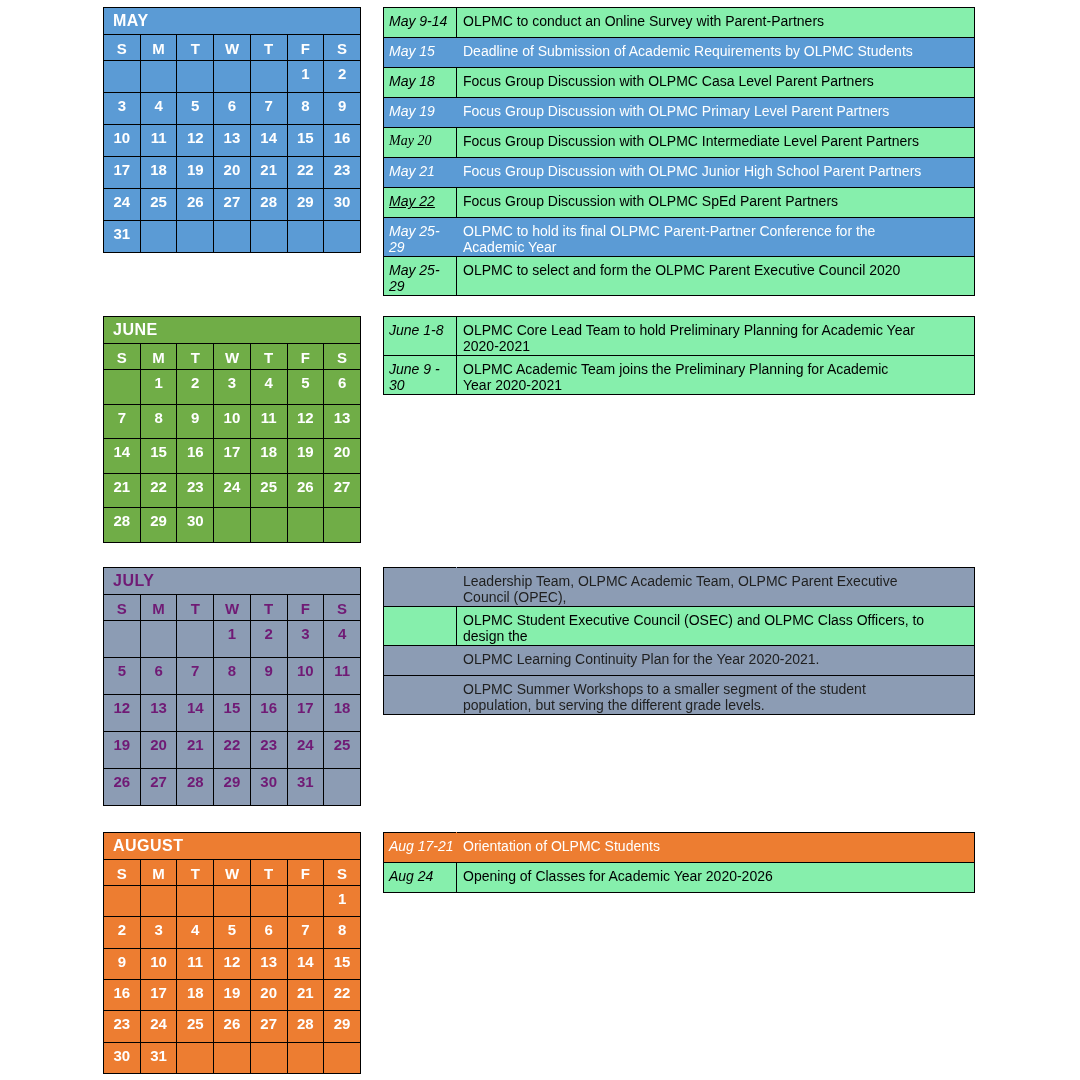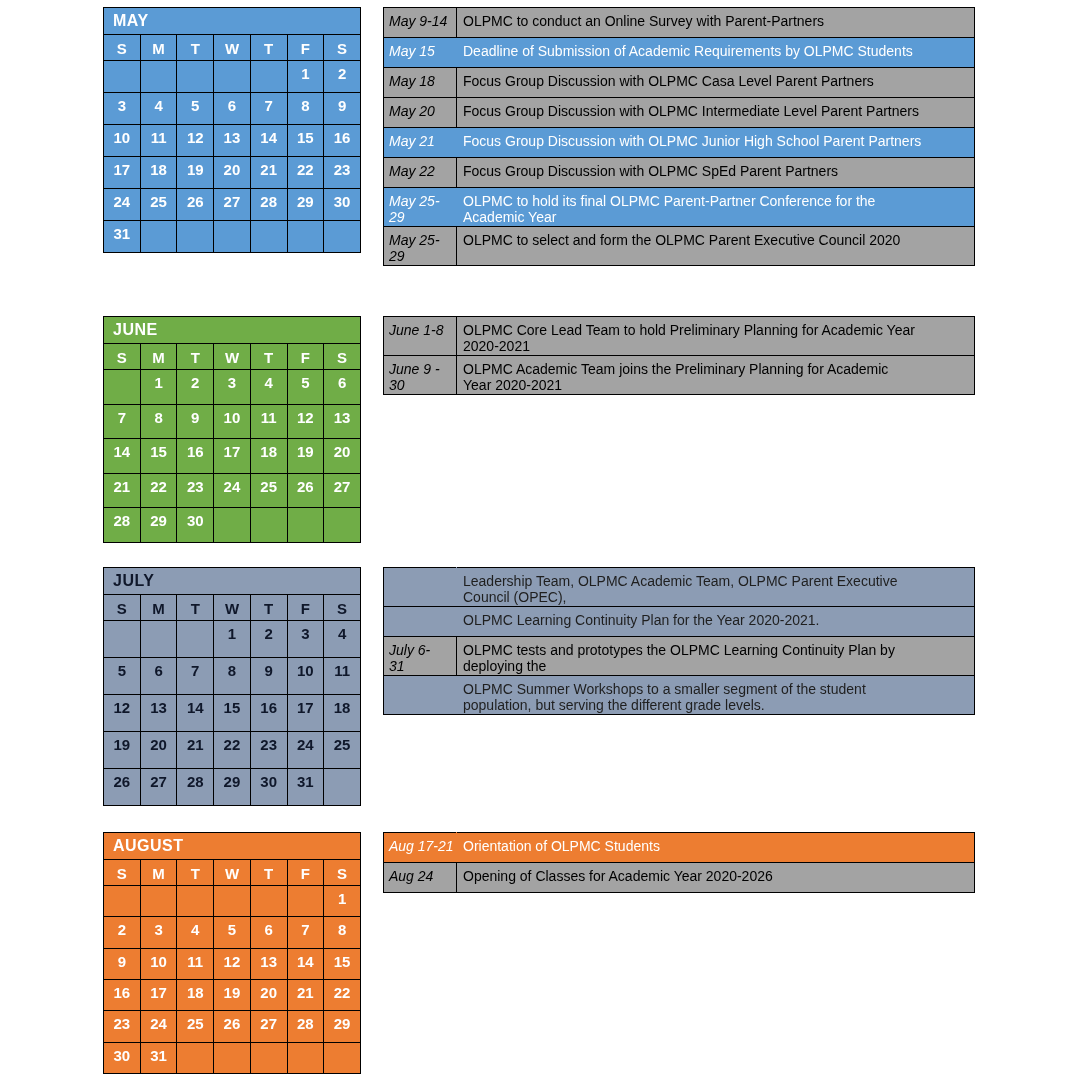--- a/index.html
+++ b/index.html
@@ -10,21 +10,21 @@
   table { border-collapse: collapse; position: absolute; table-layout: fixed; }
 
   
   .calendar { width: 258px; border: 1px solid #000; }
   .calendar td { border: 1px solid #000; font-weight: bold; }
   .cal-title { height: 27px; font-size: 16px; text-align: left; vertical-align: top; padding: 4px 0 0 9px; letter-spacing: 0.5px; }
   .cal-days td { height: 26px; font-size: 15px; text-align: center; vertical-align: top; padding-top: 5px; }
   .cal-num { font-size: 15px; text-align: center; vertical-align: top; padding-top: 4px; }
 
   
-  .events { left: 383px; width: 592px; border: 1px solid #000; background: #a3a3a3; color: #000; }
+  .events { left: 383px; width: 592px; border: 1px solid #000; background: #86efac; color: #000; }
   .events td { border-top: 1px solid #000; border-bottom: 1px solid #000; vertical-align: top;
                font-size: 14px; line-height: 16px; padding: 5px 6px 1px 6px; white-space: pre-line; overflow: hidden; }
   .events td.date { width: 73px; border-right: 1px solid #000; font-style: italic; padding-left: 5px; padding-right: 2px; }
   .events tr.hl { background: var(--hl); color: var(--hlfg); }
   .events tr.hl td.date { border-right-color: var(--hl); }
 </style>
 </head>
 <body>
 
 <div id="canvas">
@@ -105,30 +105,34 @@
           <td class="desc">OLPMC to conduct an Online Survey with Parent-Partners</td>
         </tr>
         <tr class="hl">
           <td class="date" style="height: 30px;">May 15</td>
           <td class="desc">Deadline of Submission of Academic Requirements by OLPMC Students</td>
         </tr>
         <tr>
           <td class="date" style="height: 30px;">May 18</td>
           <td class="desc">Focus Group Discussion with OLPMC Casa Level Parent Partners</td>
         </tr>
-        <tr>
-          <td class="date" style="height: 30px;">May 20</td>
+        <tr class="hl">
+          <td class="date" style="height: 30px;">May 19</td>
+          <td class="desc">Focus Group Discussion with OLPMC Primary Level Parent Partners</td>
+        </tr>
+        <tr>
+          <td class="date" style="height: 30px; font-family: Liberation Serif, serif;">May 20</td>
           <td class="desc">Focus Group Discussion with OLPMC Intermediate Level Parent Partners</td>
         </tr>
         <tr class="hl">
           <td class="date" style="height: 30px;">May 21</td>
           <td class="desc">Focus Group Discussion with OLPMC Junior High School Parent Partners</td>
         </tr>
         <tr>
-          <td class="date" style="height: 30px;">May 22</td>
+          <td class="date" style="height: 30px; text-decoration: underline;">May 22</td>
           <td class="desc">Focus Group Discussion with OLPMC SpEd Parent Partners</td>
         </tr>
         <tr class="hl">
           <td class="date" style="height: 36px;">May 25-
 29</td>
           <td class="desc">OLPMC to hold its final OLPMC Parent-Partner Conference for the
 Academic Year</td>
         </tr>
         <tr>
           <td class="date" style="height: 36px;">May 25-
@@ -206,21 +210,21 @@
 2020-2021</td>
         </tr>
         <tr>
           <td class="date" style="height: 36px;">June 9 -
 30</td>
           <td class="desc">OLPMC Academic Team joins the Preliminary Planning for Academic
 Year 2020-2021</td>
         </tr>
       </tbody>
     </table>
-    <table class="calendar" style="left: 103px; top: 567px; background: rgb(140, 156, 180); color: #0f172a;">
+    <table class="calendar" style="left: 103px; top: 567px; background: rgb(140, 156, 180); color: #701a75;">
       <tbody>
         <tr>
           <td colspan="7" class="cal-title">JULY</td>
         </tr>
         <tr class="cal-days">
           <td>S</td>
           <td>M</td>
           <td>T</td>
           <td>W</td>
           <td>T</td>
@@ -274,29 +278,28 @@
         </tr>
       </tbody>
     </table>
     <table class="events" style="top: 567px; --hl: #8C9CB4; --hlfg: #1F1F1F;">
       <tbody>
         <tr class="hl">
           <td class="date" style="height: 36px;"></td>
           <td class="desc">Leadership Team, OLPMC Academic Team, OLPMC Parent Executive
 Council (OPEC),</td>
         </tr>
+        <tr>
+          <td class="date" style="height: 36px;"></td>
+          <td class="desc">OLPMC Student Executive Council (OSEC) and OLPMC Class Officers, to
+design the</td>
+        </tr>
         <tr class="hl">
           <td class="date" style="height: 30px;"></td>
           <td class="desc">OLPMC Learning Continuity Plan for the Year 2020-2021.</td>
-        </tr>
-        <tr>
-          <td class="date" style="height: 36px;">July 6-
-31</td>
-          <td class="desc">OLPMC tests and prototypes the OLPMC Learning Continuity Plan by
-deploying the</td>
         </tr>
         <tr class="hl">
           <td class="date" style="height: 36px;"></td>
           <td class="desc">OLPMC Summer Workshops to a smaller segment of the student
 population, but serving the different grade levels.</td>
         </tr>
       </tbody>
     </table>
     <table class="calendar" style="left: 103px; top: 832px; background: rgb(237, 125, 49); color: rgb(255, 255, 255);">
       <tbody>

